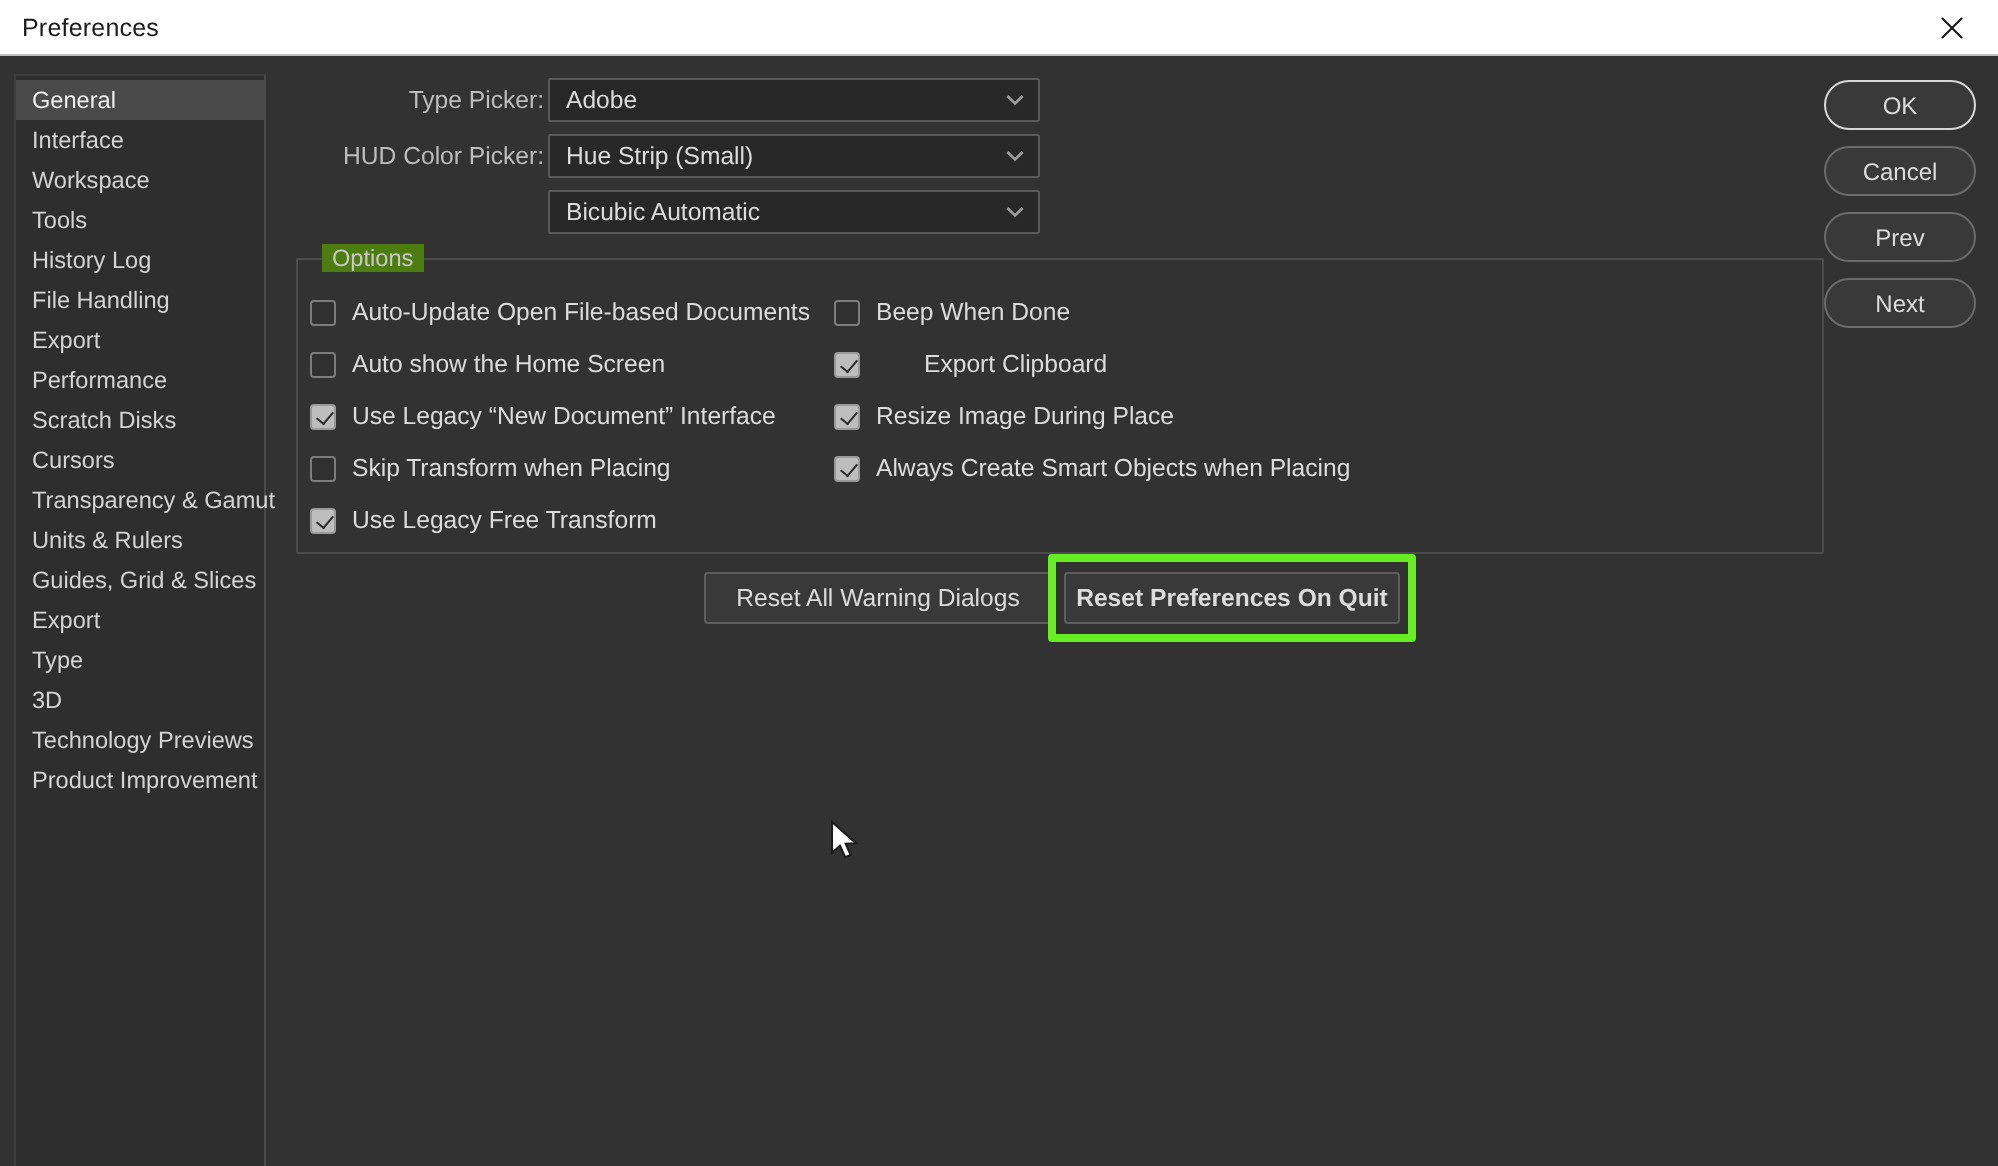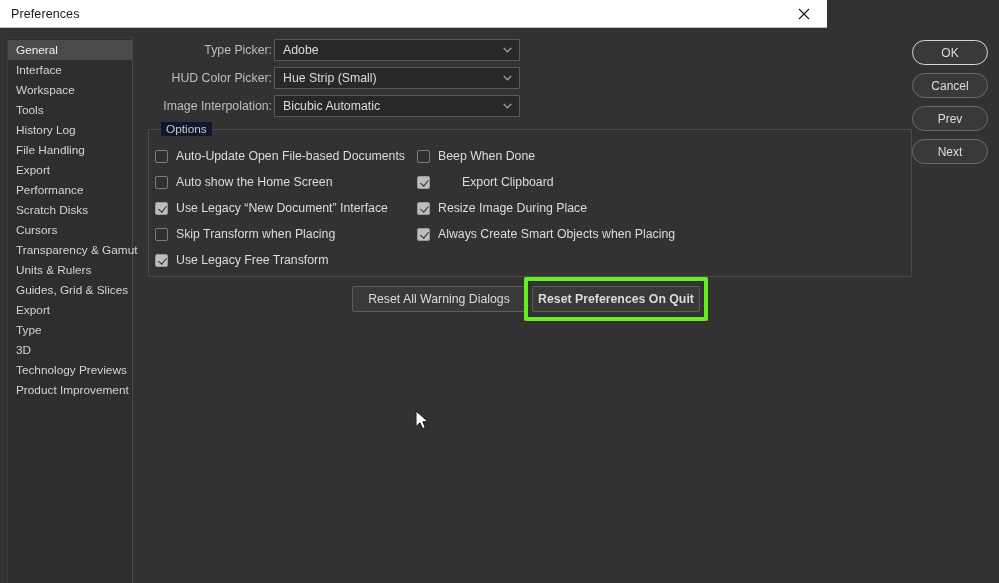--- a/index.html
+++ b/index.html
@@ -9,21 +9,21 @@
     height: 583px;
     overflow: hidden;
     background: #323232;
     font-family: "Liberation Sans", sans-serif;
   }
 
   
   #titlebar {
     position: absolute;
     left: 0; top: 0;
-    width: 827px; height: 28px;
+    width: 999px; height: 28px;
     background: #ffffff;
     border-bottom: 1px solid #bfbfbf;
     padding-left: 44px;
   }
   #title-text {
     position: absolute;
     left: 11px; top: 0;
     height: 28px;
     line-height: 28px;
     font-size: 12.5px;
@@ -129,21 +129,21 @@
     position: absolute;
     left: 148px; top: 101px;
     width: 764px; height: 148px;
     border: 1px solid #4c4c4c;
     border-radius: 1px;
   }
   #options-legend {
     position: absolute;
     left: 12px; top: -8px;
     padding: 0 5px;
-    background: #0f172a;
+    background: #4d7c0f;
     font-size: 11.8px;
     color: #c9c9c9;
   }
 
   .cb-row {
     position: absolute;
     height: 18px;
     display: flex;
     align-items: center;
     cursor: default;
@@ -259,21 +259,20 @@
       <div class="field-row" style="left: 150px; top: 39px; width: 370px;">
         <div class="field-label" style="right: 248px;">HUD Color Picker:</div>
         <div class="select" style="left: 124px; width: 246px;">
           <div class="val">Hue Strip (Small)</div>
           <div class="chev"><svg width="9" height="6" viewBox="0 0 9 6">
               <path d="M0.7 1 L4.5 4.7 L8.3 1" fill="none" stroke="#9a9a9a" stroke-width="1.4"></path>
             </svg></div>
         </div>
       </div>
       <div class="field-row" style="left: 150px; top: 67px; width: 370px;">
-        <div class="field-label" style="right: 248px;">Image Interpolation:</div>
         <div class="select" style="left: 124px; width: 246px;">
           <div class="val">Bicubic Automatic</div>
           <div class="chev"><svg width="9" height="6" viewBox="0 0 9 6">
               <path d="M0.7 1 L4.5 4.7 L8.3 1" fill="none" stroke="#9a9a9a" stroke-width="1.4"></path>
             </svg></div>
         </div>
       </div>
     </div>
 
   <div id="options-box">

